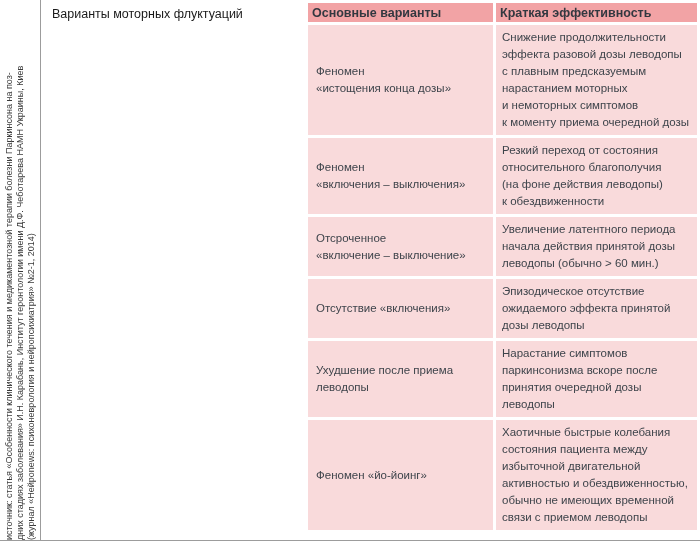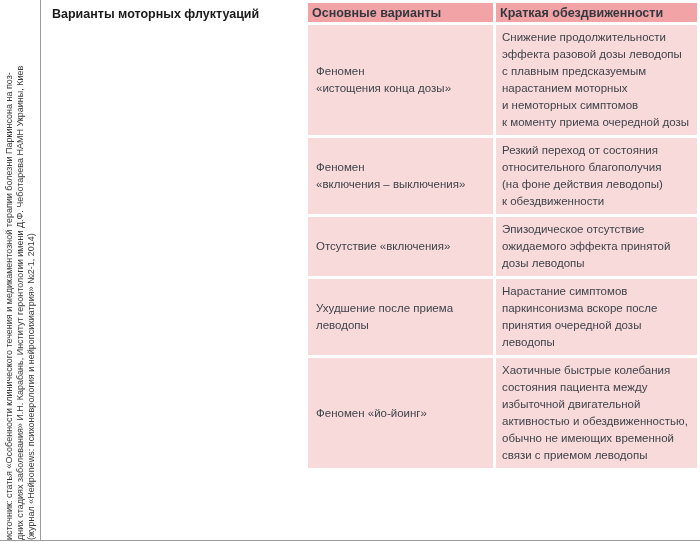--- a/index.html
+++ b/index.html
@@ -17,21 +17,21 @@
   .v-divider {
     position:absolute; left:40px; top:0; width:1px; height:540px;
     background:var(--divider,#9c9c9c);
   }
   .h-divider {
     position:absolute; left:0; top:540px; width:700px; height:1px;
     background:var(--divider,#9c9c9c);
   }
   .title {
     position:absolute; left:52px; top:7px;
-    font-size:12.5px; font-weight:bold; color:var(--title-text,#1a1a1a);
+    font-size:12.5px; font-weight:normal; color:var(--title-text,#1a1a1a);
   }
   
   .table {
     position:absolute; left:305px; top:0; width:395px;
     display:table; border-collapse:separate; border-spacing:3px;
     table-layout:fixed;
   }
   .trow { display:table-row; }
   .rows-group { display:table-row-group; }
   .th {
@@ -59,40 +59,47 @@
   </div>
 
   <div class="v-divider"></div>
   <div class="h-divider"></div>
 
   <div class="title">Варианты моторных флуктуаций</div>
 
   <div class="table">
     <div class="trow">
       <div class="th col1">Основные варианты</div>
-      <div class="th col2">Краткая обездвиженности</div>
+      <div class="th col2">Краткая эффективность</div>
     </div>
     <div class="rows-group" id="table-rows">
         <div class="trow">
           <div class="td variant">Феномен
 «истощения конца дозы»</div>
           <div class="td char">Снижение продолжительности
 эффекта разовой дозы леводопы
 с плавным предсказуемым
 нарастанием моторных
 и немоторных симптомов
 к моменту приема очередной дозы</div>
         </div>
         <div class="trow">
           <div class="td variant">Феномен
 «включения – выключения»</div>
           <div class="td char">Резкий переход от состояния
 относительного благополучия
 (на фоне действия леводопы)
 к обездвиженности</div>
+        </div>
+        <div class="trow">
+          <div class="td variant">Отсроченное
+«включение – выключение»</div>
+          <div class="td char">Увеличение латентного периода
+начала действия принятой дозы
+леводопы (обычно &gt; 60 мин.)</div>
         </div>
         <div class="trow">
           <div class="td variant">Отсутствие «включения»</div>
           <div class="td char">Эпизодическое отсутствие
 ожидаемого эффекта принятой
 дозы леводопы</div>
         </div>
         <div class="trow">
           <div class="td variant">Ухудшение после приема
 леводопы</div>

